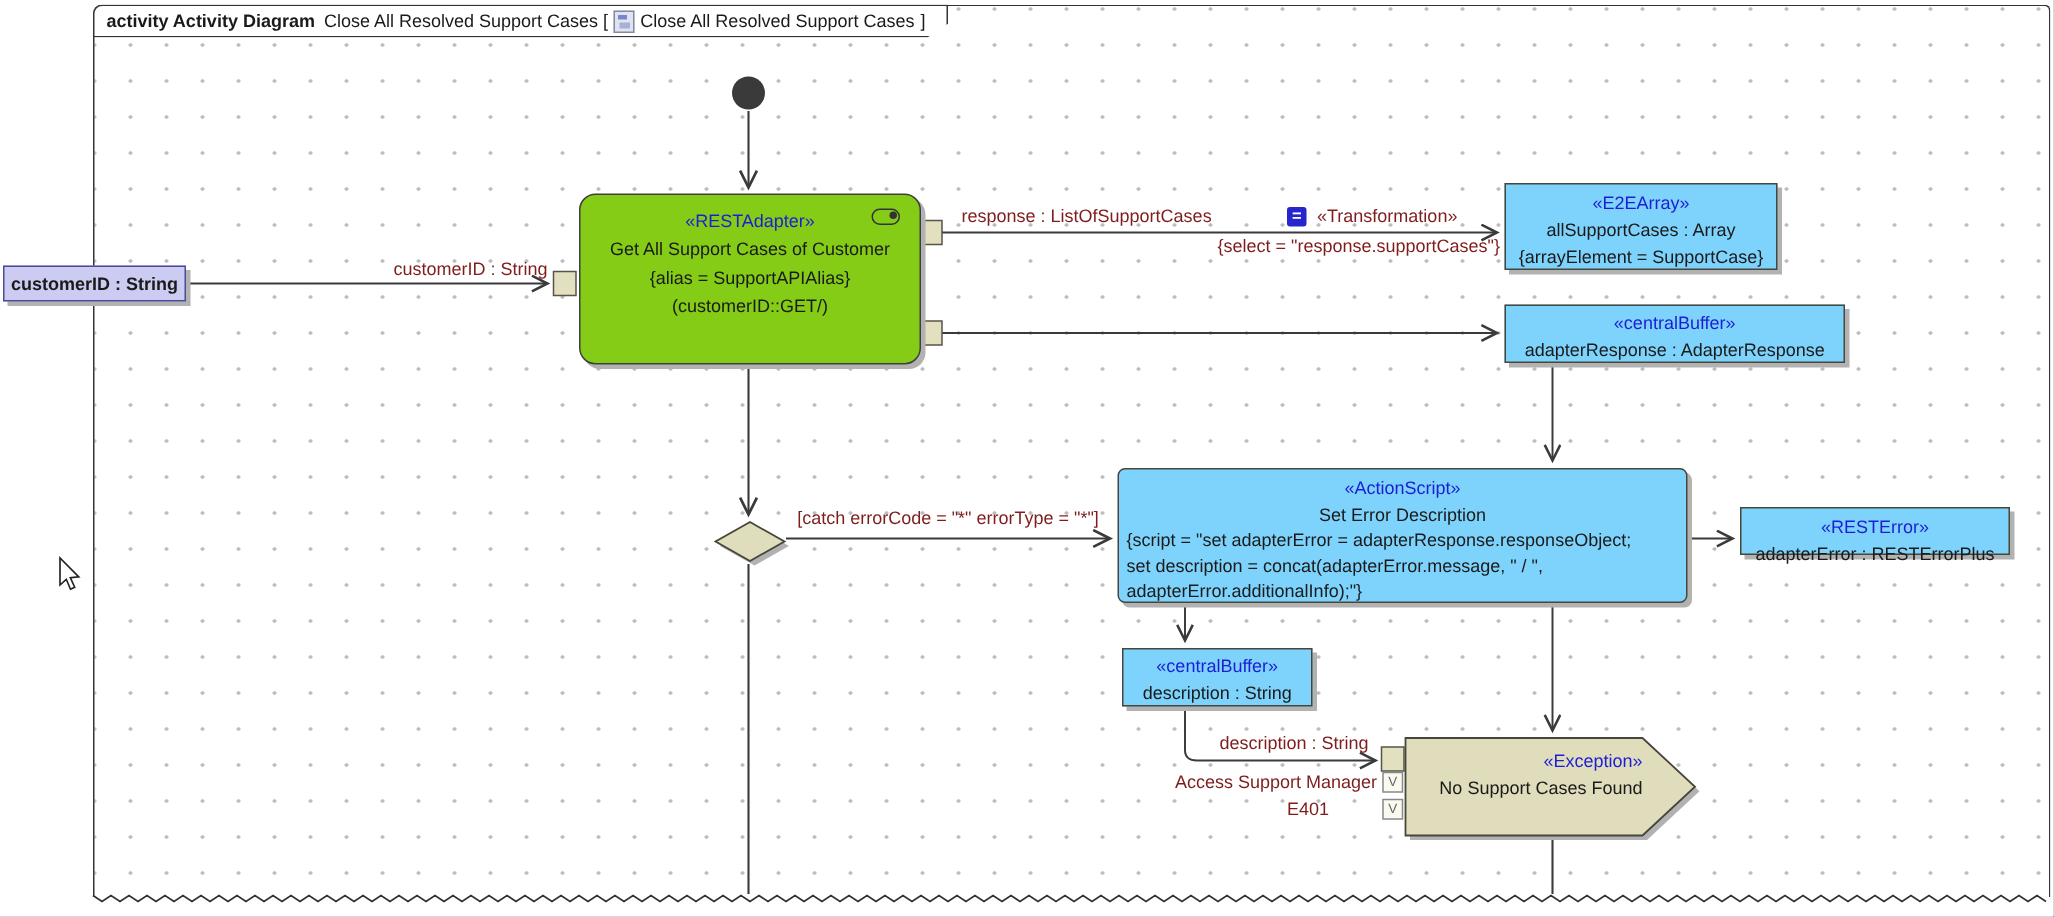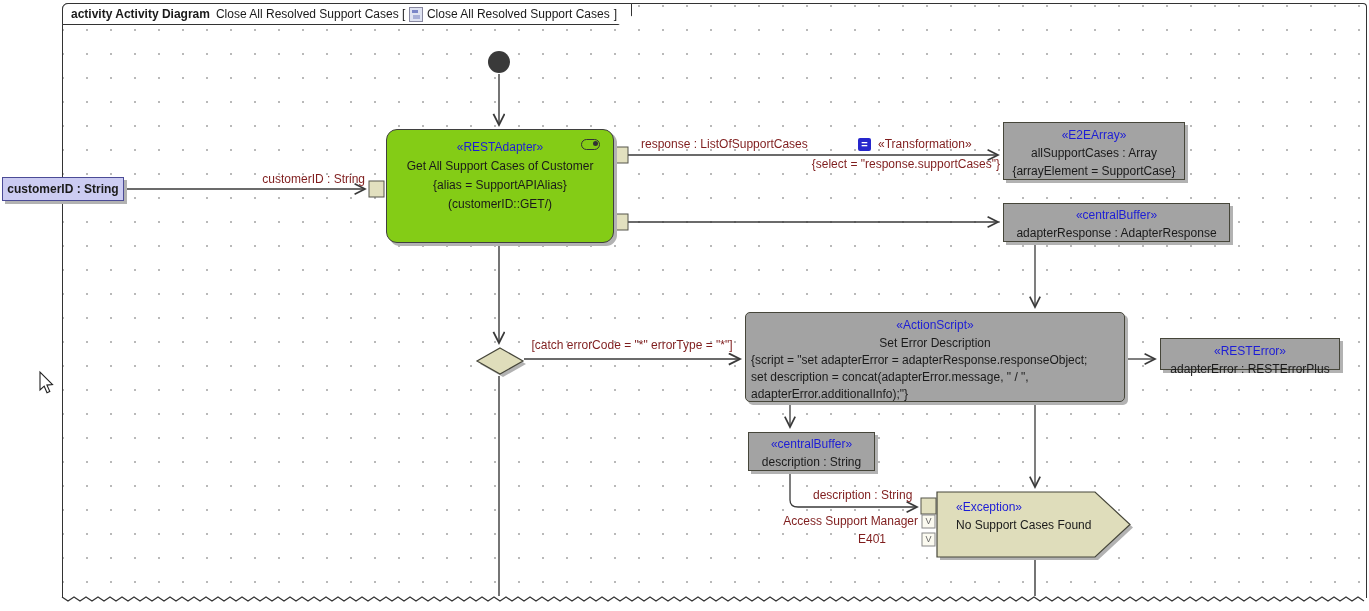--- a/index.html
+++ b/index.html
@@ -14,37 +14,37 @@
          border:1px solid #333;border-radius:6px 0 0 0;box-sizing:border-box;
          clip-path:polygon(0 0,100% 0,100% 58%,97.6% 100%,0 100%);
          display:flex;align-items:center;padding:0 14px 0 8px;white-space:nowrap;}
   .frame-tab b{margin-right:6px;}
   .diagram-icon{display:inline-block;width:15px;height:13px;border:1px solid #8888a0;background:#dfe3f2;
          margin:0 4px;position:relative;}
   .diagram-icon::before{content:"";position:absolute;left:2px;top:2px;width:6px;height:3px;background:#7a86c8;}
   .diagram-icon::after{content:"";position:absolute;right:2px;bottom:2px;width:7px;height:4px;background:#a8b0d8;}
   
   .node{position:absolute;box-sizing:border-box;text-align:center;line-height:18px;}
-  .obj{background:#a3a3a3;border:1px solid #46463a;box-shadow:3px 3px 0 #b2b2b2;}
+  .obj{background:#7dd3fc;border:1px solid #46463a;box-shadow:3px 3px 0 #b2b2b2;}
   .stereo{color:#1d1dd6;}
   .bold{font-weight:normal;}
   .action{background:#84cc16;border:1.5px solid #3f3f3f;border-radius:11px;box-shadow:3px 3px 0 #b2b2b2;}
   .param{background:#ccccf2;border:1px solid #4b4b96;box-shadow:3px 3px 0 #b2b2b2;
          font-weight:bold;line-height:23px;}
   .script-lines{text-align:left;padding:0 5px;line-height:17px;}
   .toggle-icon{position:absolute;right:13px;top:9px;width:17px;height:9px;border:1.6px solid #333;
          border-radius:6px;}
   .toggle-icon span{position:absolute;right:1px;top:1px;width:5px;height:5px;border-radius:50%;background:#333;}
   .lbl{position:absolute;white-space:nowrap;color:#7f1d1d;}
   .eq-icon{position:absolute;width:13px;height:13px;background:#2626cc;color:#fff;font-weight:bold;
          font-size:11px;line-height:13px;text-align:center;border-radius:2px;}
   .vglyph{position:absolute;width:13px;height:13px;font-size:9px;line-height:13px;text-align:center;color:#666;}
   .overlay{position:absolute;left:0;top:0;width:1369px;height:611px;}
-  .exc-text{position:absolute;left:937px;top:492px;width:158px;height:65px;text-align:left;padding-top:6px;
-         box-sizing:border-box;line-height:18px;margin-left:19px;}
+  .exc-text{position:absolute;left:937px;top:492px;width:158px;height:65px;text-align:right;padding-top:6px;
+         box-sizing:border-box;line-height:18px;}
 </style>
 </head>
 <body>
 
 <div class="canvas">
 
   <div class="frame"></div>
 
   <div class="frame-tab">
     <b>activity Activity Diagram</b>

